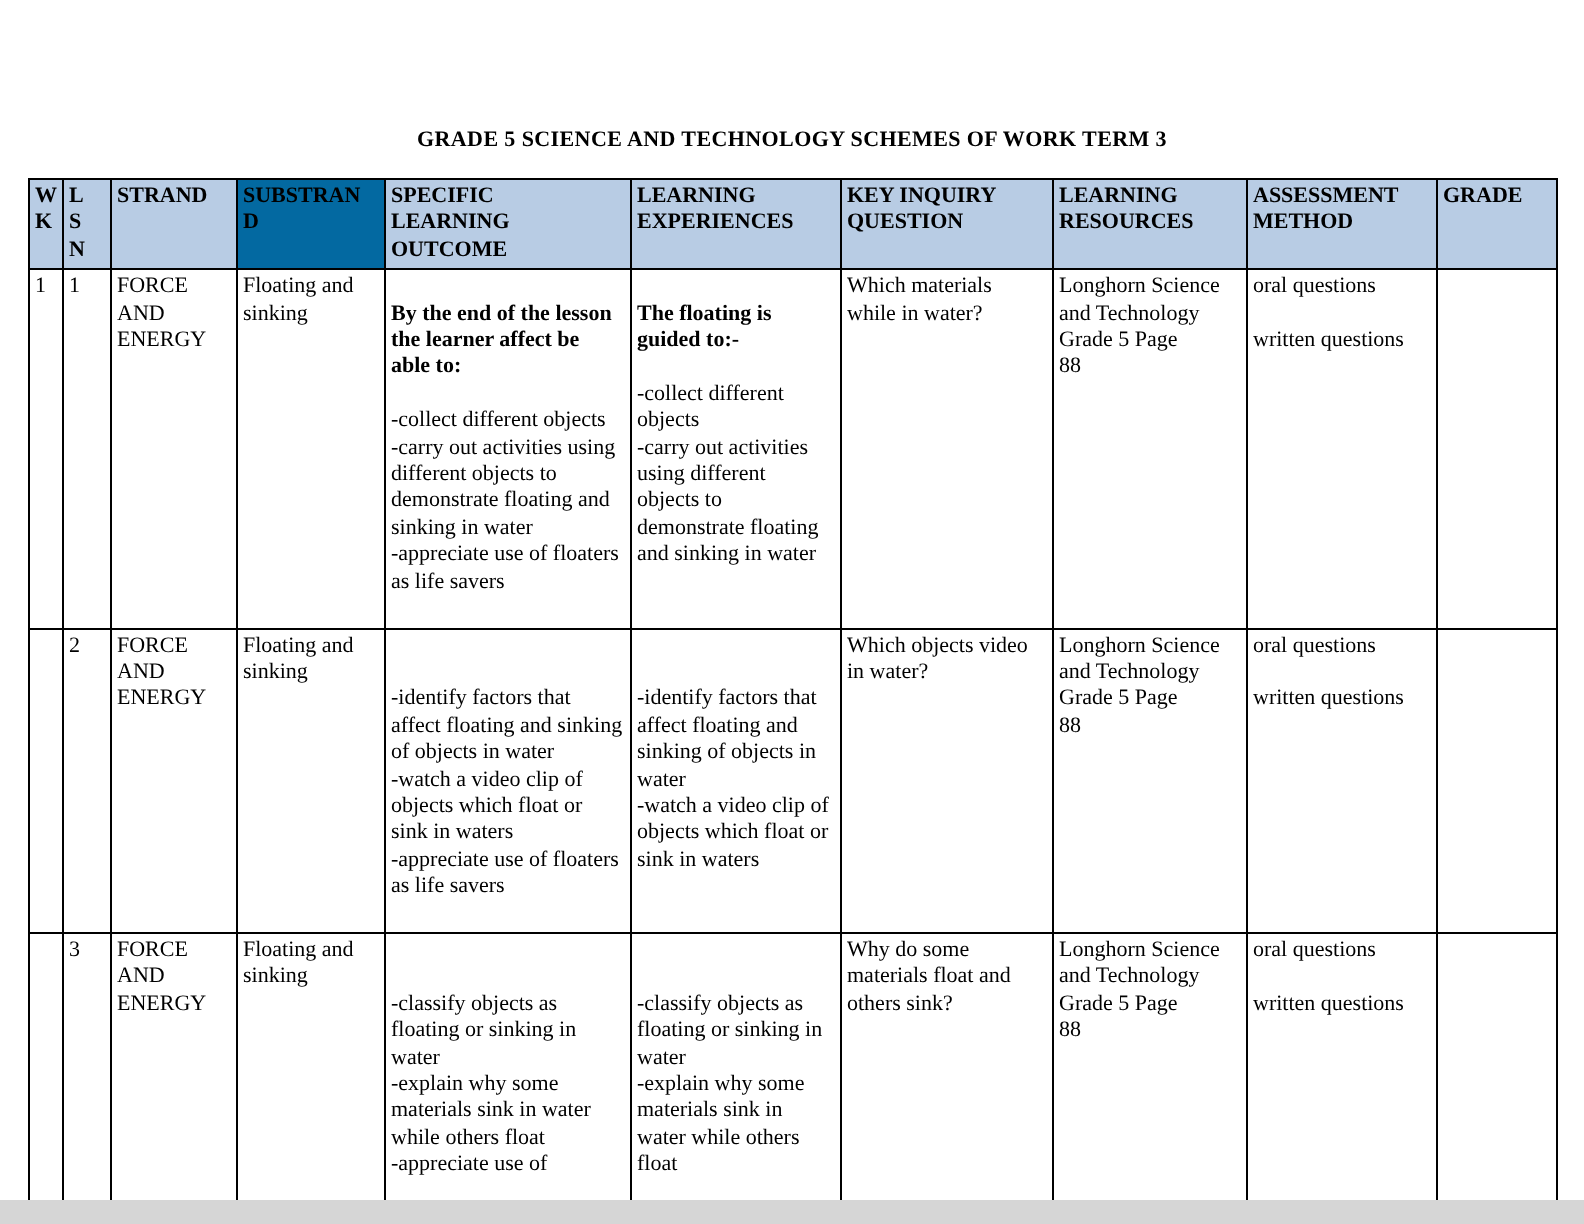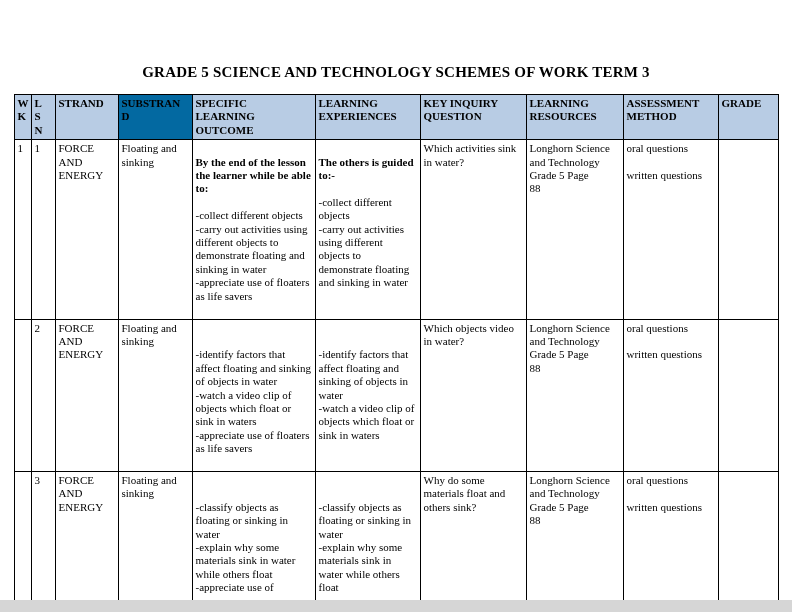--- a/index.html
+++ b/index.html
@@ -15,21 +15,21 @@
   .page {
     width: 792px;
     height: 612px;
     position: relative;
     box-sizing: border-box;
     outline: 1px solid #e3e3e3;
   }
   .doc-title {
     text-align: center;
     font-weight: bold;
-    font-size: 15px;
+    font-size: 11px;
     margin: 0;
     padding-top: 64px;
     padding-bottom: 13px;
     letter-spacing: 0.2px;
   }
   table.schemes {
     border-collapse: collapse;
     table-layout: fixed;
     width: 764px;
     margin: 0 auto;
@@ -112,31 +112,31 @@
 
     <tr class="body-row-1">
       <td>1</td>
       <td>1</td>
       <td>FORCE
 AND
 ENERGY</td>
       <td>Floating and
 sinking</td>
       <td>
-        <div class="lead"> By the end of the lesson the learner while be able to:</div>
+        <div class="lead"> By the end of the lesson the learner affect be able to:</div>
         <div>-collect different objects
 -carry out  activities using different objects to demonstrate floating and sinking in water
 -appreciate use of floaters as life savers</div>
       </td>
       <td>
-        <div class="lead">The others is guided to:-</div>
+        <div class="lead">The floating is guided to:-</div>
         <div>-collect different objects
 -carry out activities using different objects to demonstrate floating and sinking in water</div>
       </td>
-      <td> Which activities sink in water?</td>
+      <td> Which materials while in water?</td>
       <td>Longhorn Science and Technology Grade 5 Page
  88</td>
       <td>oral questions
 
 written questions</td>
       <td></td>
     </tr>
 
     <tr class="body-row-2">
       <td></td>

